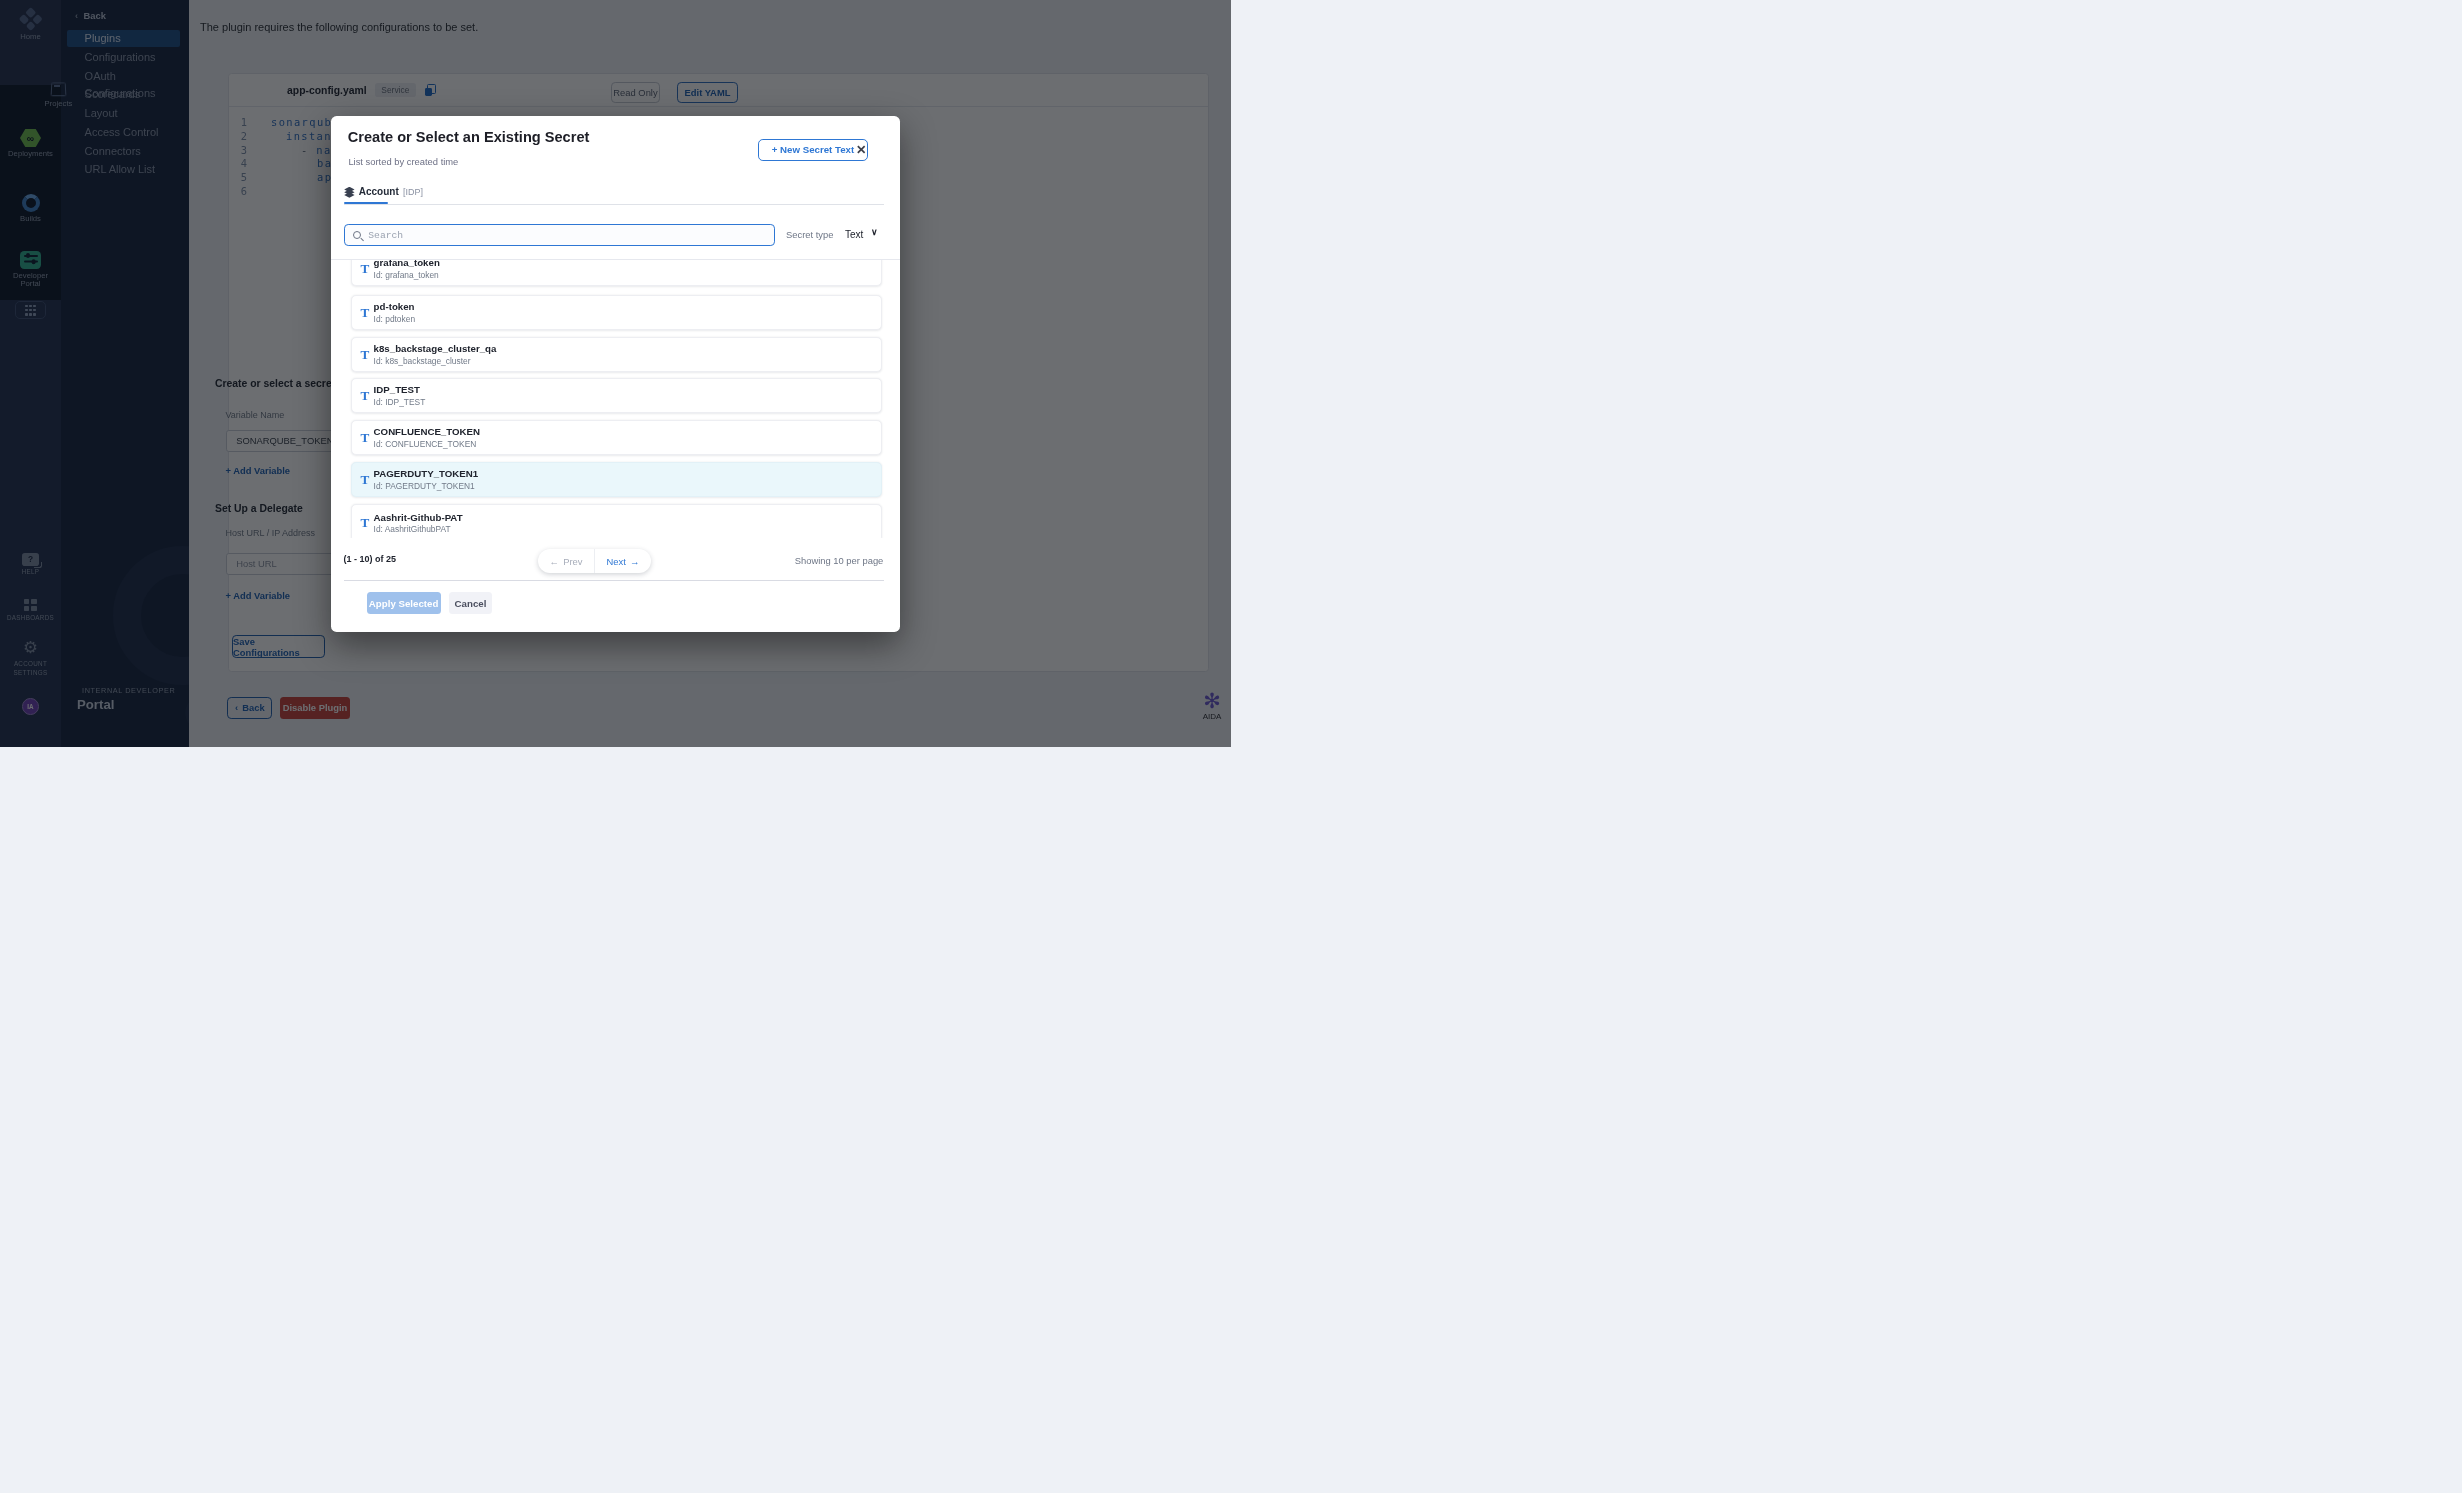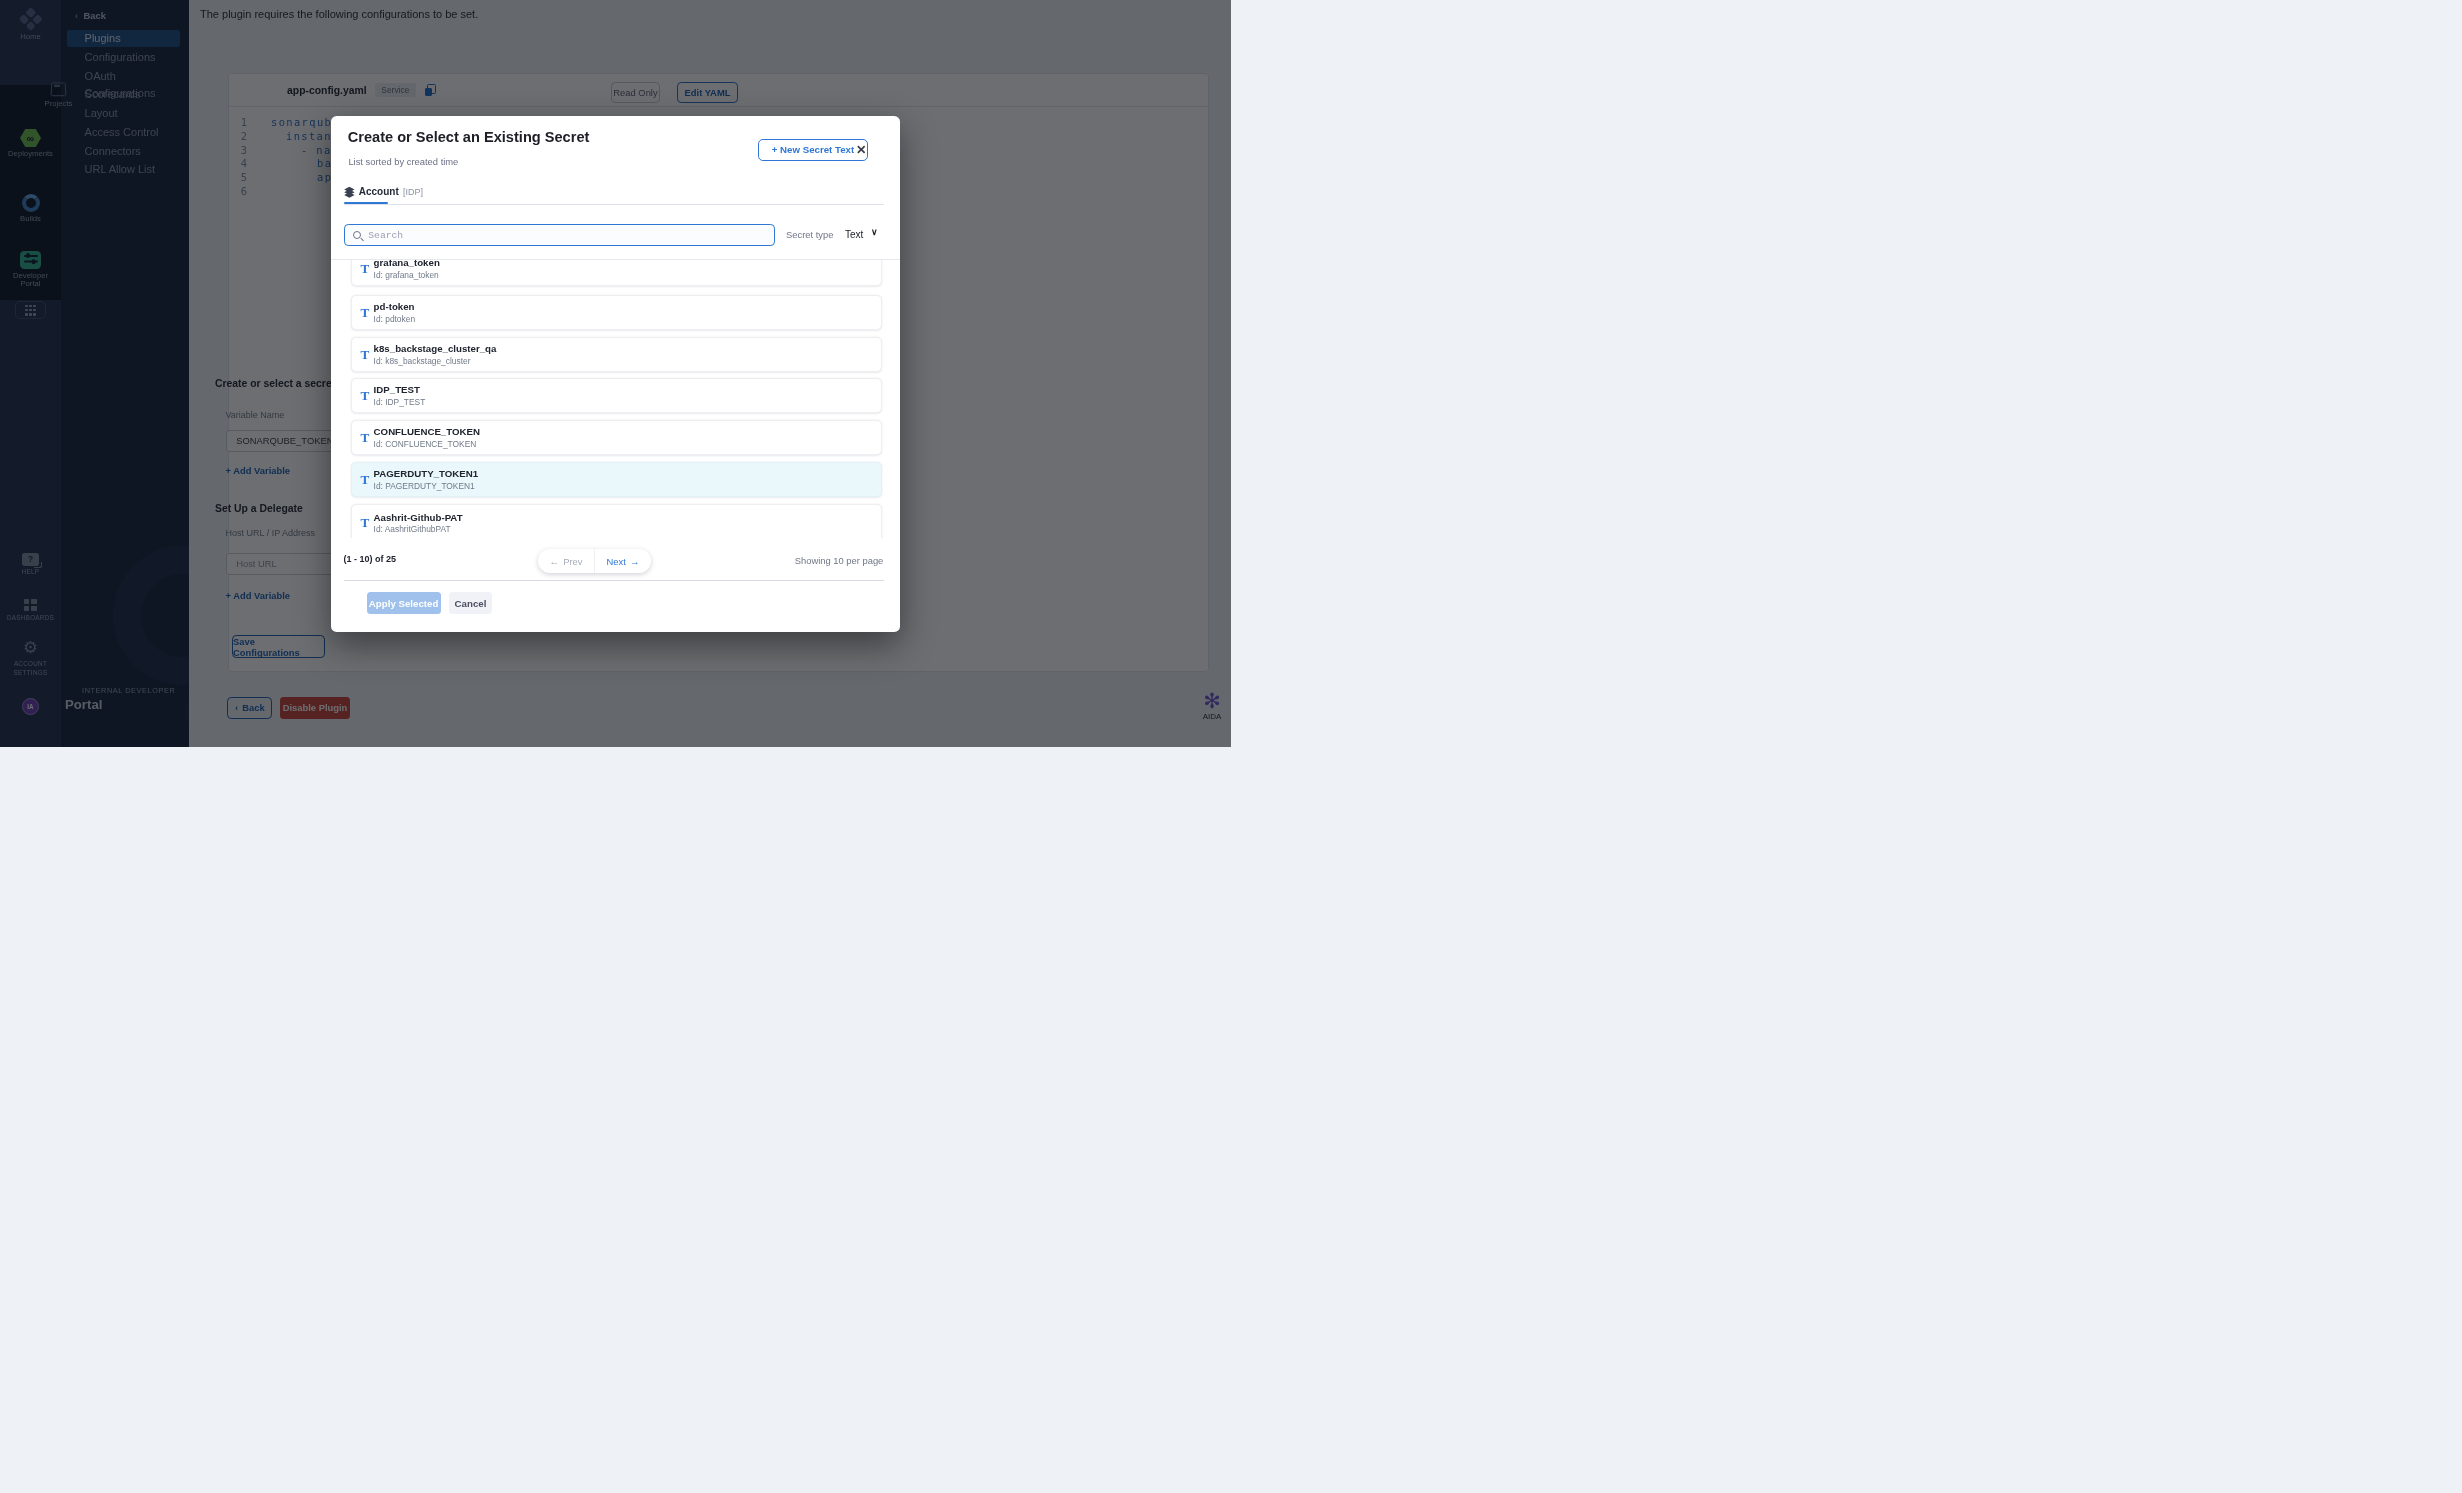--- a/index.html
+++ b/index.html
@@ -36,25 +36,25 @@
   
   #subnav { position:absolute; left:61px; top:0; width:128px; height:747px; background:#15243f; z-index:9; overflow:hidden; }
   .subnav-back { position:absolute; left:14px; top:9.7px; color:#b9c3d6; font-size:9.4px; font-weight:bold; cursor:pointer; }
   .subnav-back .chev { color:#8b97ad; margin-right:5.6px; font-size:9px; }
   .subnav-div { position:absolute; left:9.7px; top:33px; width:109px; height:0.7px; background:#33415e; }
   .nav-item { position:absolute; left:5.6px; width:113px; height:16.7px; line-height:16.7px; padding-left:18px; font-size:11px; color:#8violet091a7; color:#8a96ac; border-radius:2.1px; cursor:pointer; }
   .nav-item.active { background:#1d4e86; color:#d9e4f4; }
   .subnav-deco1 { position:absolute; left:52px; top:546px; width:139px; height:139px; border-radius:50%; border:28px solid rgba(60,80,120,.18); }
   .subnav-deco2 { position:absolute; left:136px; top:668px; width:90px; height:90px; border-radius:16.7px; background:rgba(60,80,120,.15); transform:rotate(45deg); }
   .brand-kicker { position:absolute; left:21px; top:686px; font-size:7.3px; letter-spacing:0.6px; color:#94a0b4; }
-  .brand-name { position:absolute; left:4px; top:697px; font-size:13.2px; font-weight:bold; color:#c9d2e0; }
+  .brand-name { position:absolute; left:16px; top:697px; font-size:13.2px; font-weight:bold; color:#c9d2e0; }
 
   
   #main { position:absolute; left:189px; top:0; width:1043px; height:747px; background:#eef1f6; }
-  .intro { position:absolute; left:11px; top:8px; font-size:11px; color:#2a2f36; }
+  .intro { position:absolute; left:11px; top:21px; font-size:11px; color:#2a2f36; }
   .card { position:absolute; left:39px; top:73px; width:981px; height:599px; background:#fff; border:0.7px solid #dfe2e9; border-radius:3.5px; }
   .card-head { position:absolute; left:0; top:0; width:100%; height:32px; display:flex; align-items:center; padding-left:21px; }
   .file-name { font-size:10.4px; font-weight:bold; color:#1e2430;margin-left:37px; }
   .chip { margin-left:8.4px; background:#eceef3; color:#68707d; font-size:8.4px; padding:2.1px 6.3px; border-radius:2.8px; }
   .copyic { margin-left:9.7px; width:10.4px; height:12px; position:relative; cursor:pointer; }
   .copyic:before { content:""; position:absolute; right:0; top:0; width:6.3px; height:8.4px; border:1.4px solid #1f6cc9; border-radius:1.4px; }
   .copyic:after { content:""; position:absolute; left:0; bottom:0; width:6.3px; height:8.4px; background:#1f6cc9; border-radius:1.4px; }
   .btn { display:flex; align-items:center; justify-content:center; border-radius:4.2px; cursor:pointer; font-size:9.4px;margin-left:21px; }
   .readonly-btn { position:absolute; left:361px; top:8.4px; width:49px; height:21px; border:0.7px solid #c4c9d2; color:#596273; }
   .edityaml-btn { position:absolute; left:427px; top:8.4px; width:61px; height:21px; border:1px solid #2e6fc0; color:#1f62b5; font-weight:bold; }

